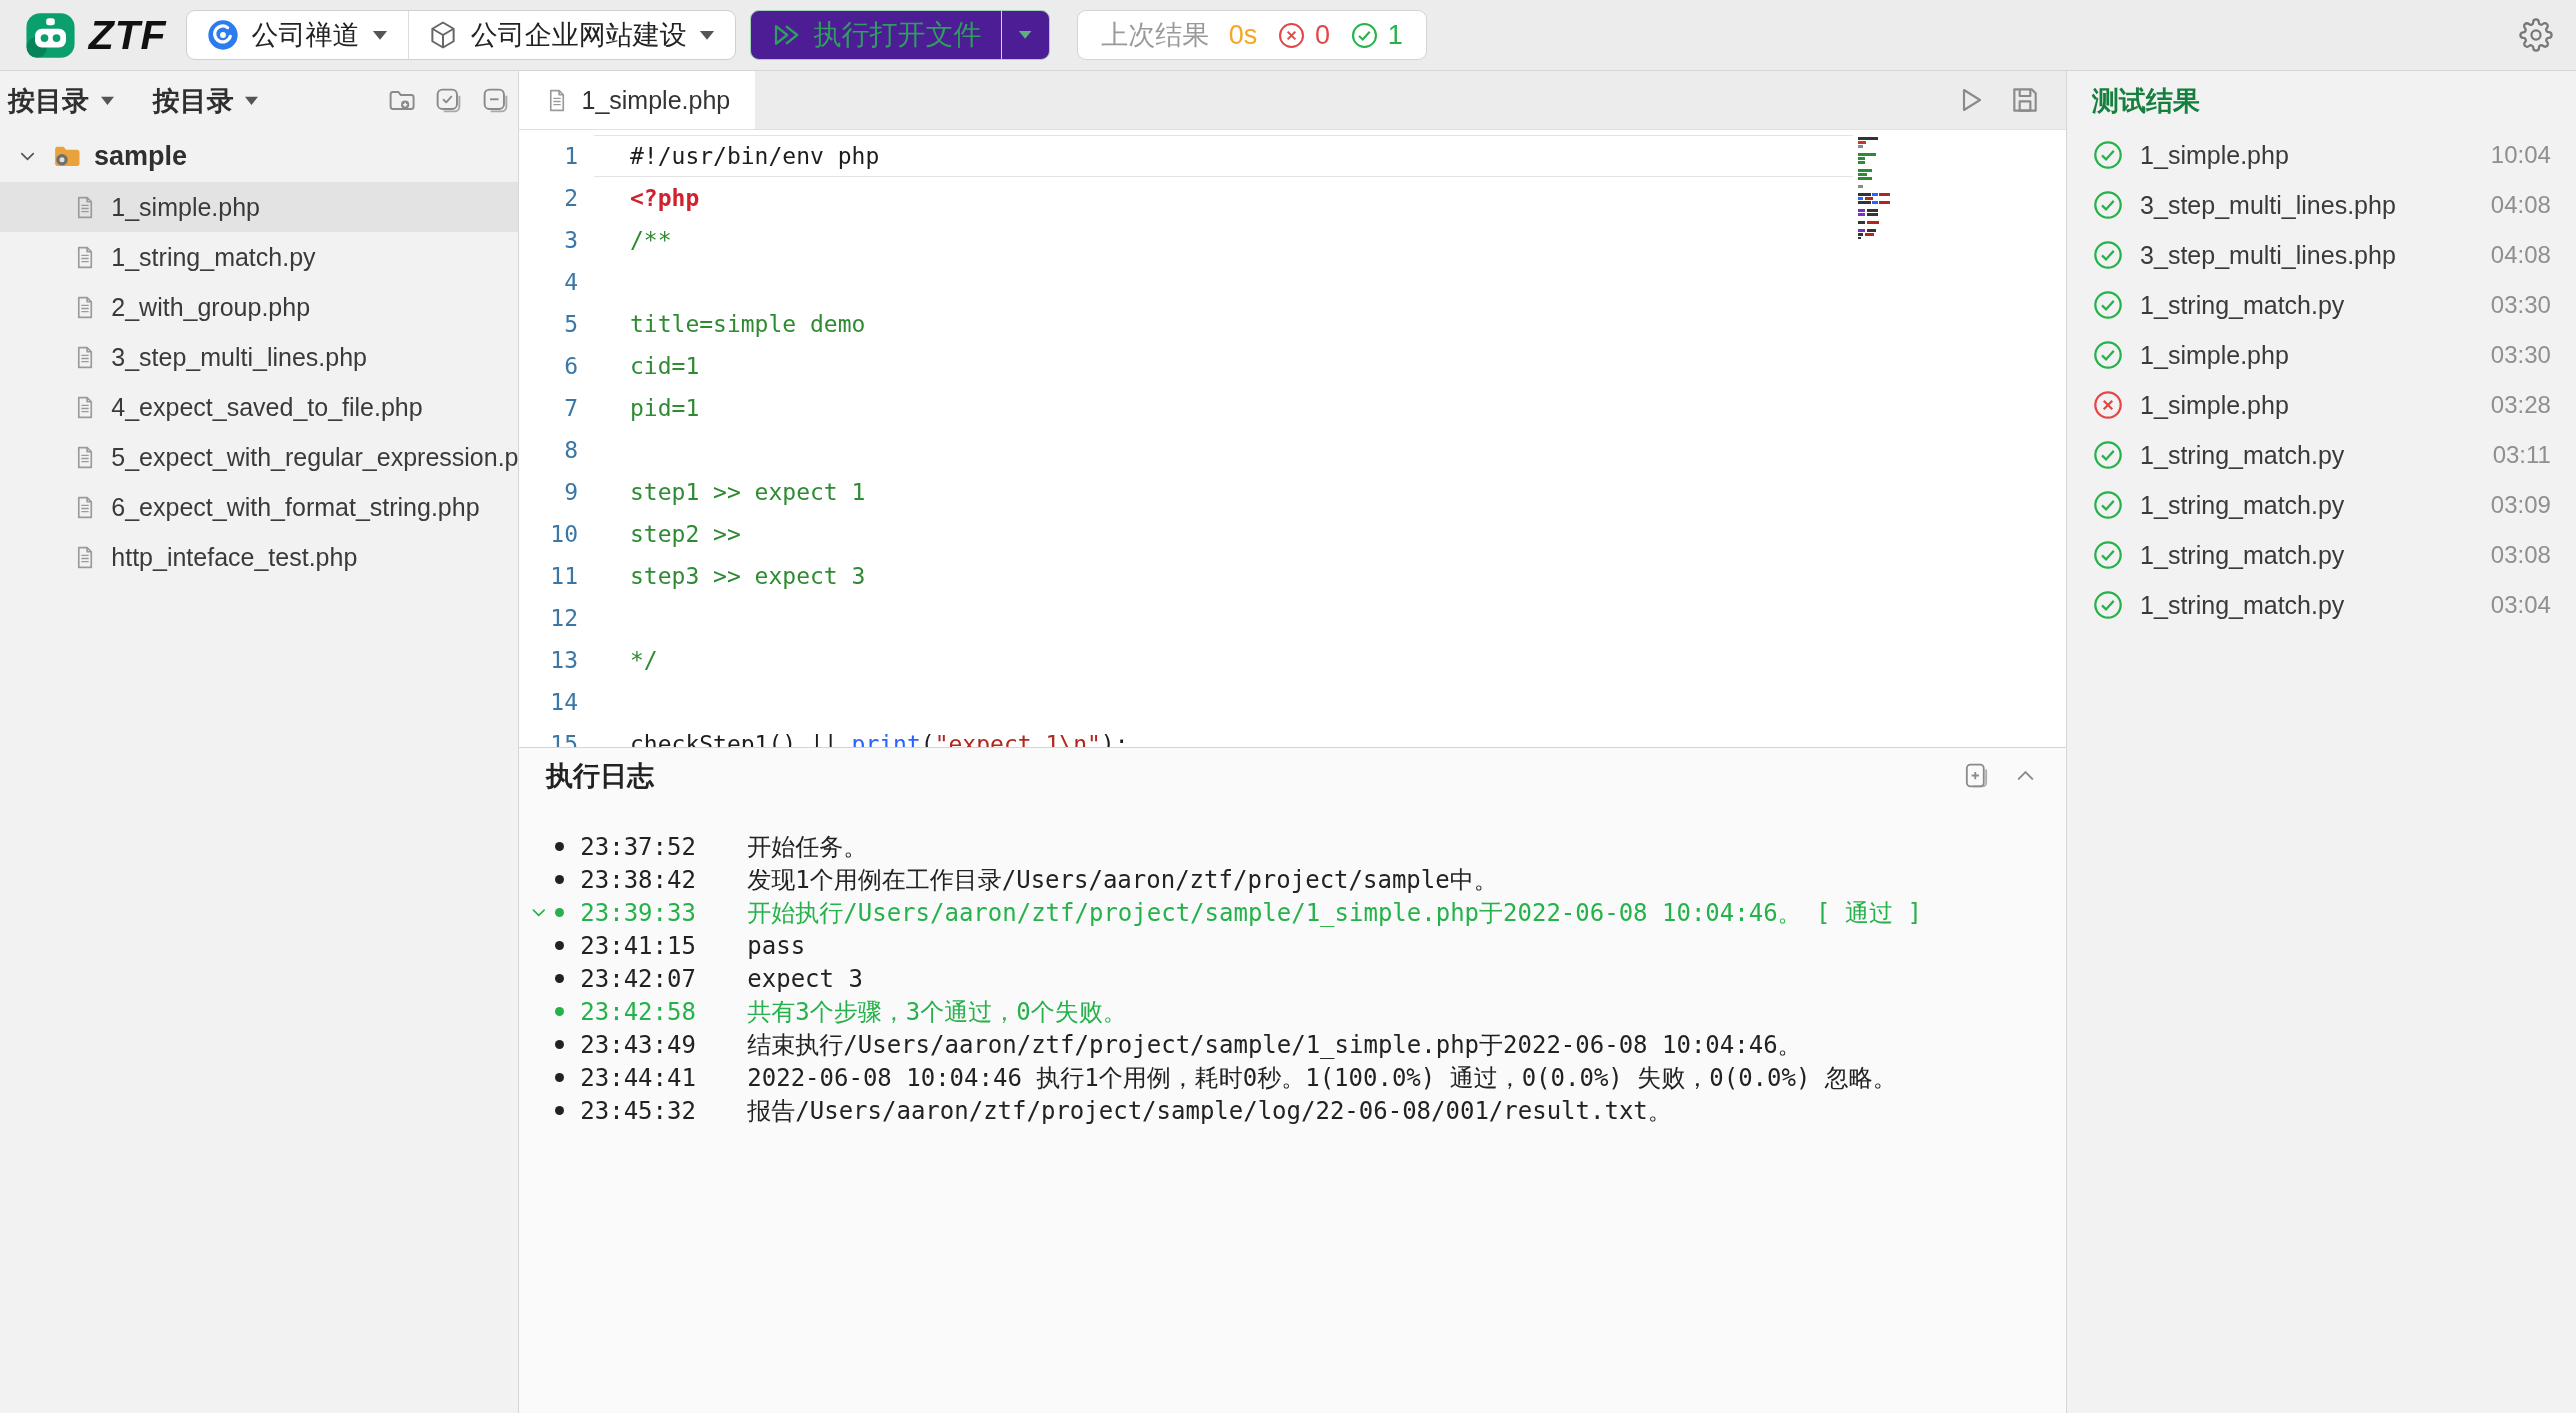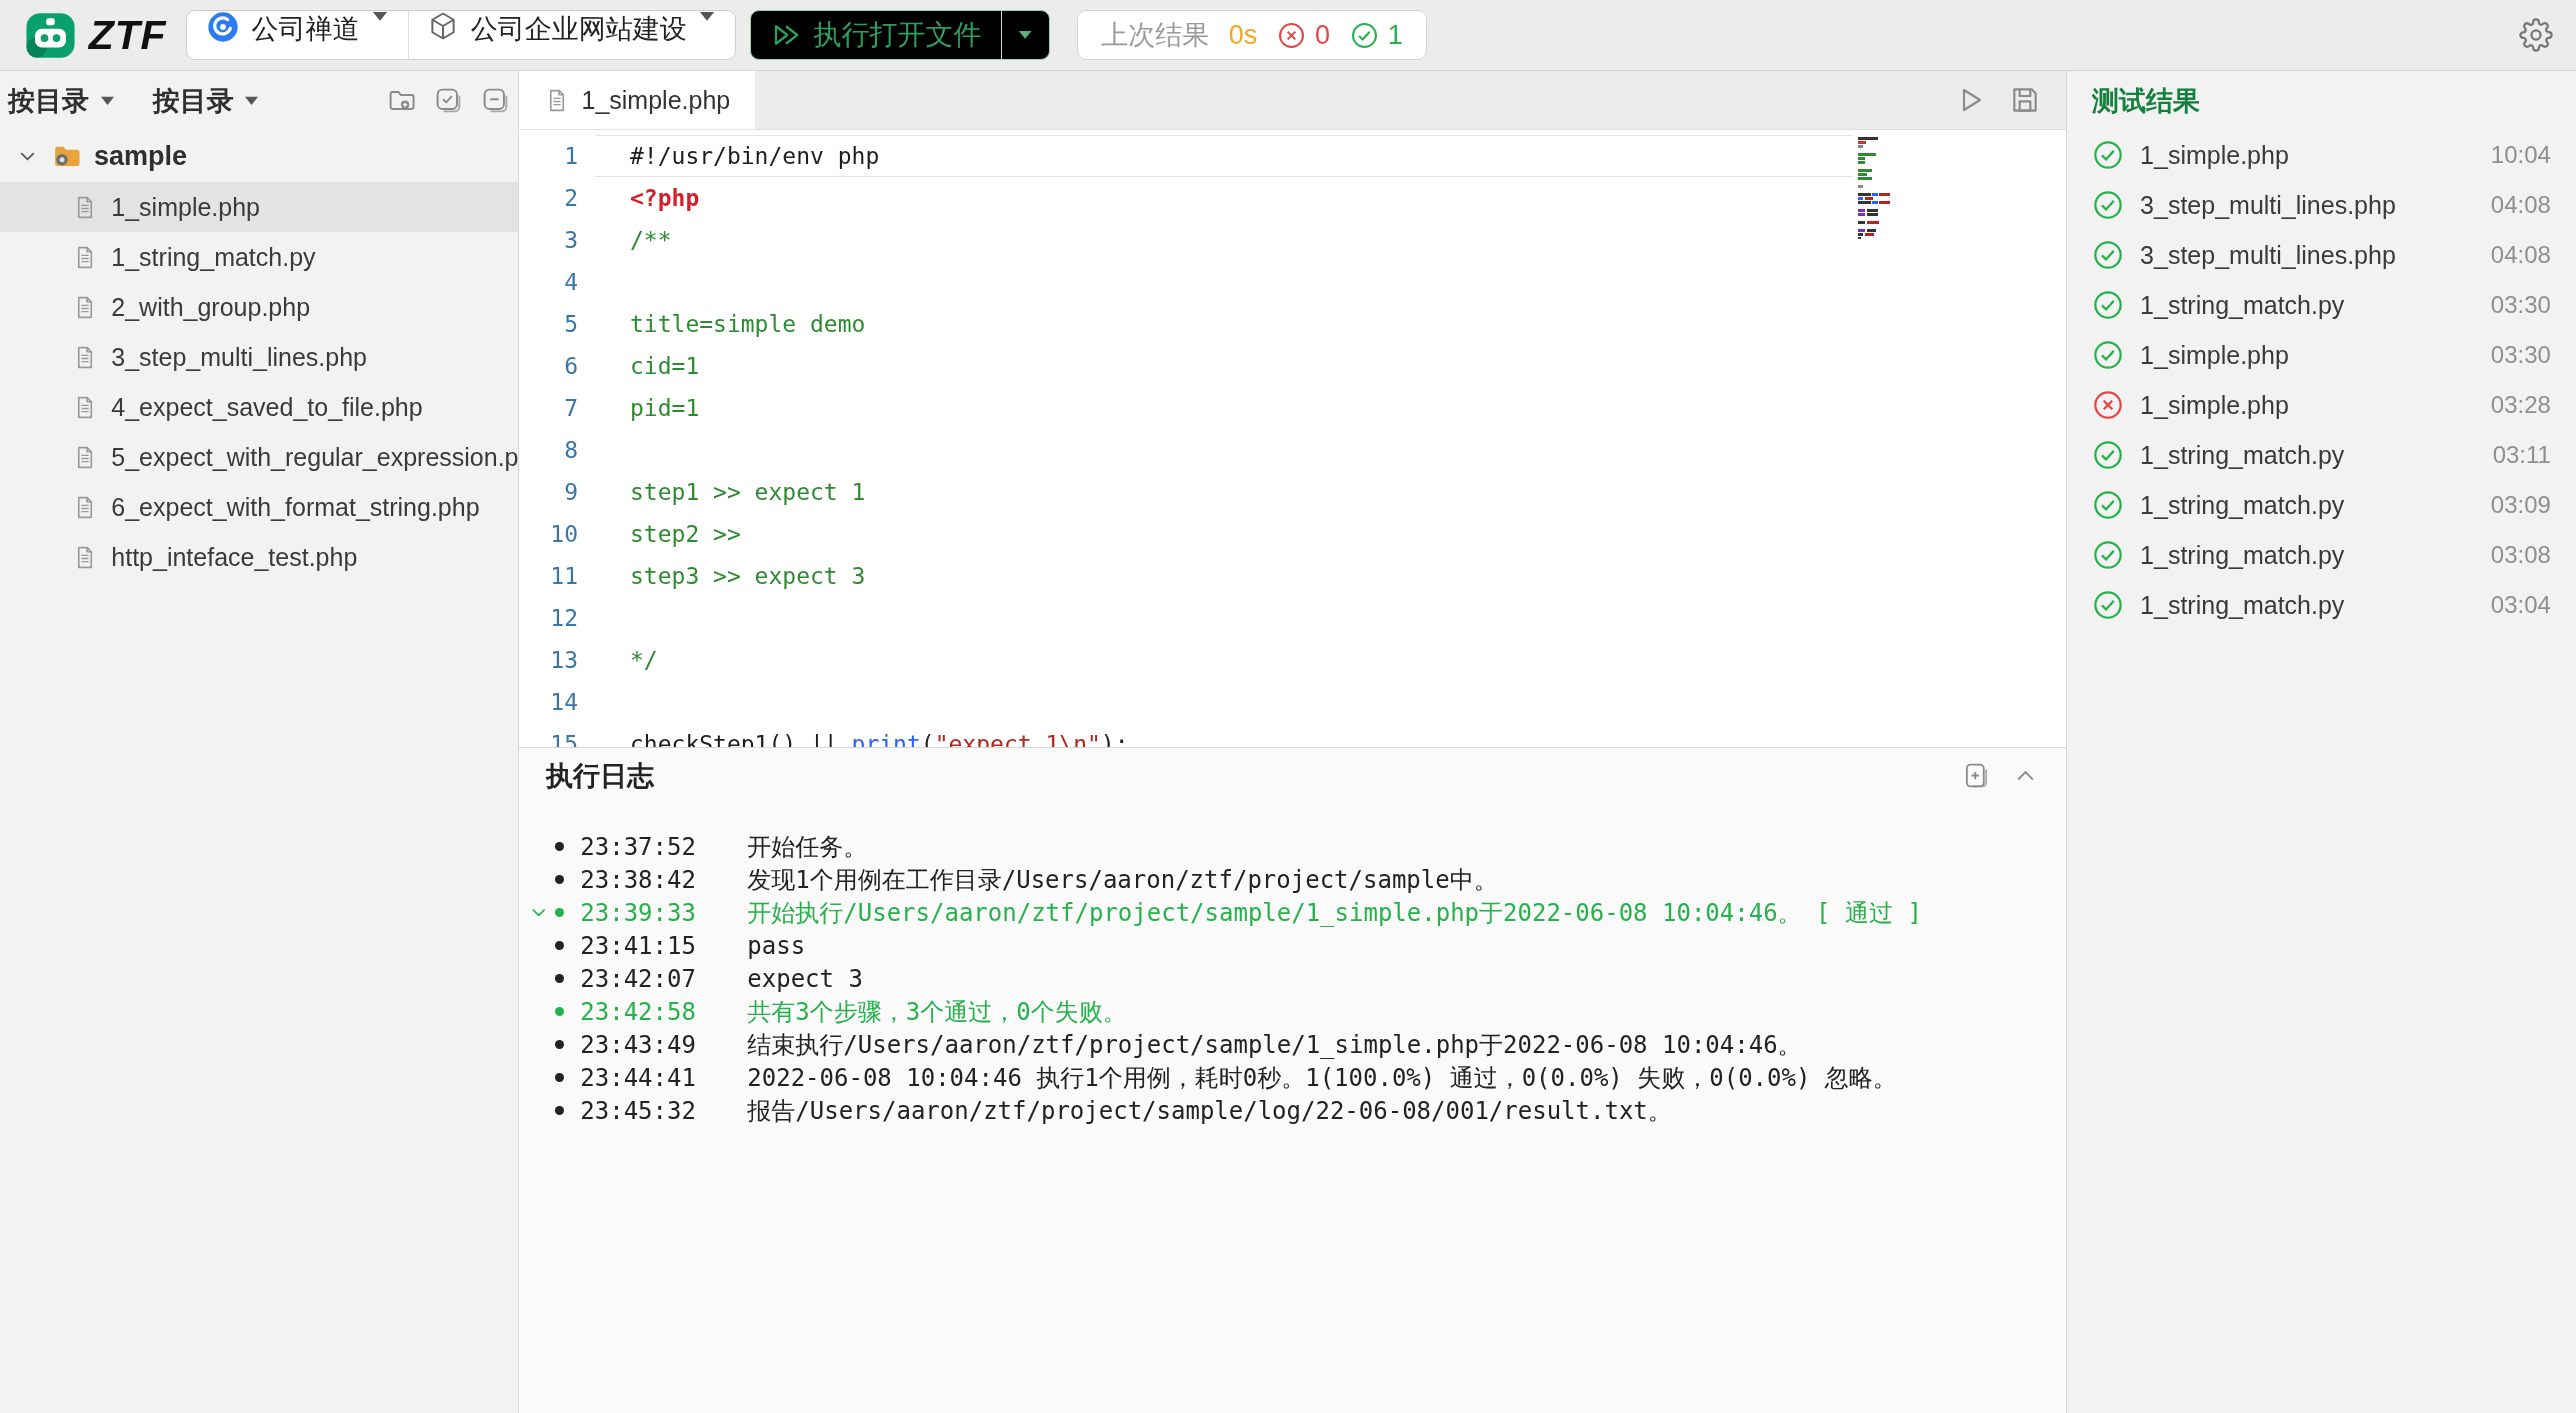--- a/index.html
+++ b/index.html
@@ -15,25 +15,25 @@
   .topbar {
     height:71px; background:#ececec; border-bottom:0.9px solid #d6d6d6;
     display:flex; align-items:center; padding:0 23px;
   }
   .brand { display:flex; align-items:center; gap:10.7px; margin-right:19.7px; }
   .logo-text { font-size:41px; font-weight:800; font-style:italic; color:#111; letter-spacing:0.9px; }
   .selector-group {
     display:flex; align-items:stretch; background:#fff; border:0.9px solid #cfcfcf;
     border-radius:9px; height:50px; overflow:hidden;
   }
-  .selector { display:flex; align-items:flex-start; gap:12.5px; padding:0 19.7px; font-size:27px; color:#222; cursor:pointer; }
+  .selector { display:flex; align-items:center; gap:12.5px; padding:0 19.7px; font-size:27px; color:#222; cursor:pointer; }
   .selector + .selector { border-left:0.9px solid #ddd; }
   .exec-group {
     display:flex; align-items:stretch; height:50px; margin-left:14.3px;
-    background:#000000; border:0.9px solid #9fd4b4; border-radius:9px; overflow:hidden;
+    background:#4c1d95; border:0.9px solid #9fd4b4; border-radius:9px; overflow:hidden;
   }
   .exec-main { display:flex; align-items:center; gap:12.5px; padding:0 19.7px; color:#2e9e5e; font-size:28px; cursor:pointer; }
   .exec-caret { width:48px; display:flex; align-items:center; justify-content:center; border-left:0.9px solid #bfe3cc; cursor:pointer; }
   .result-box {
     margin-left:27px; background:#fff; border:0.9px solid #d4d4d4; border-radius:9px;
     height:50px; display:flex; align-items:center; gap:19.7px; padding:0 23px; font-size:27px;
   }
   .muted { color:#9a9a9a; }
   .orange { color:#f5a623; }
   .red-t { color:#e64545; }

